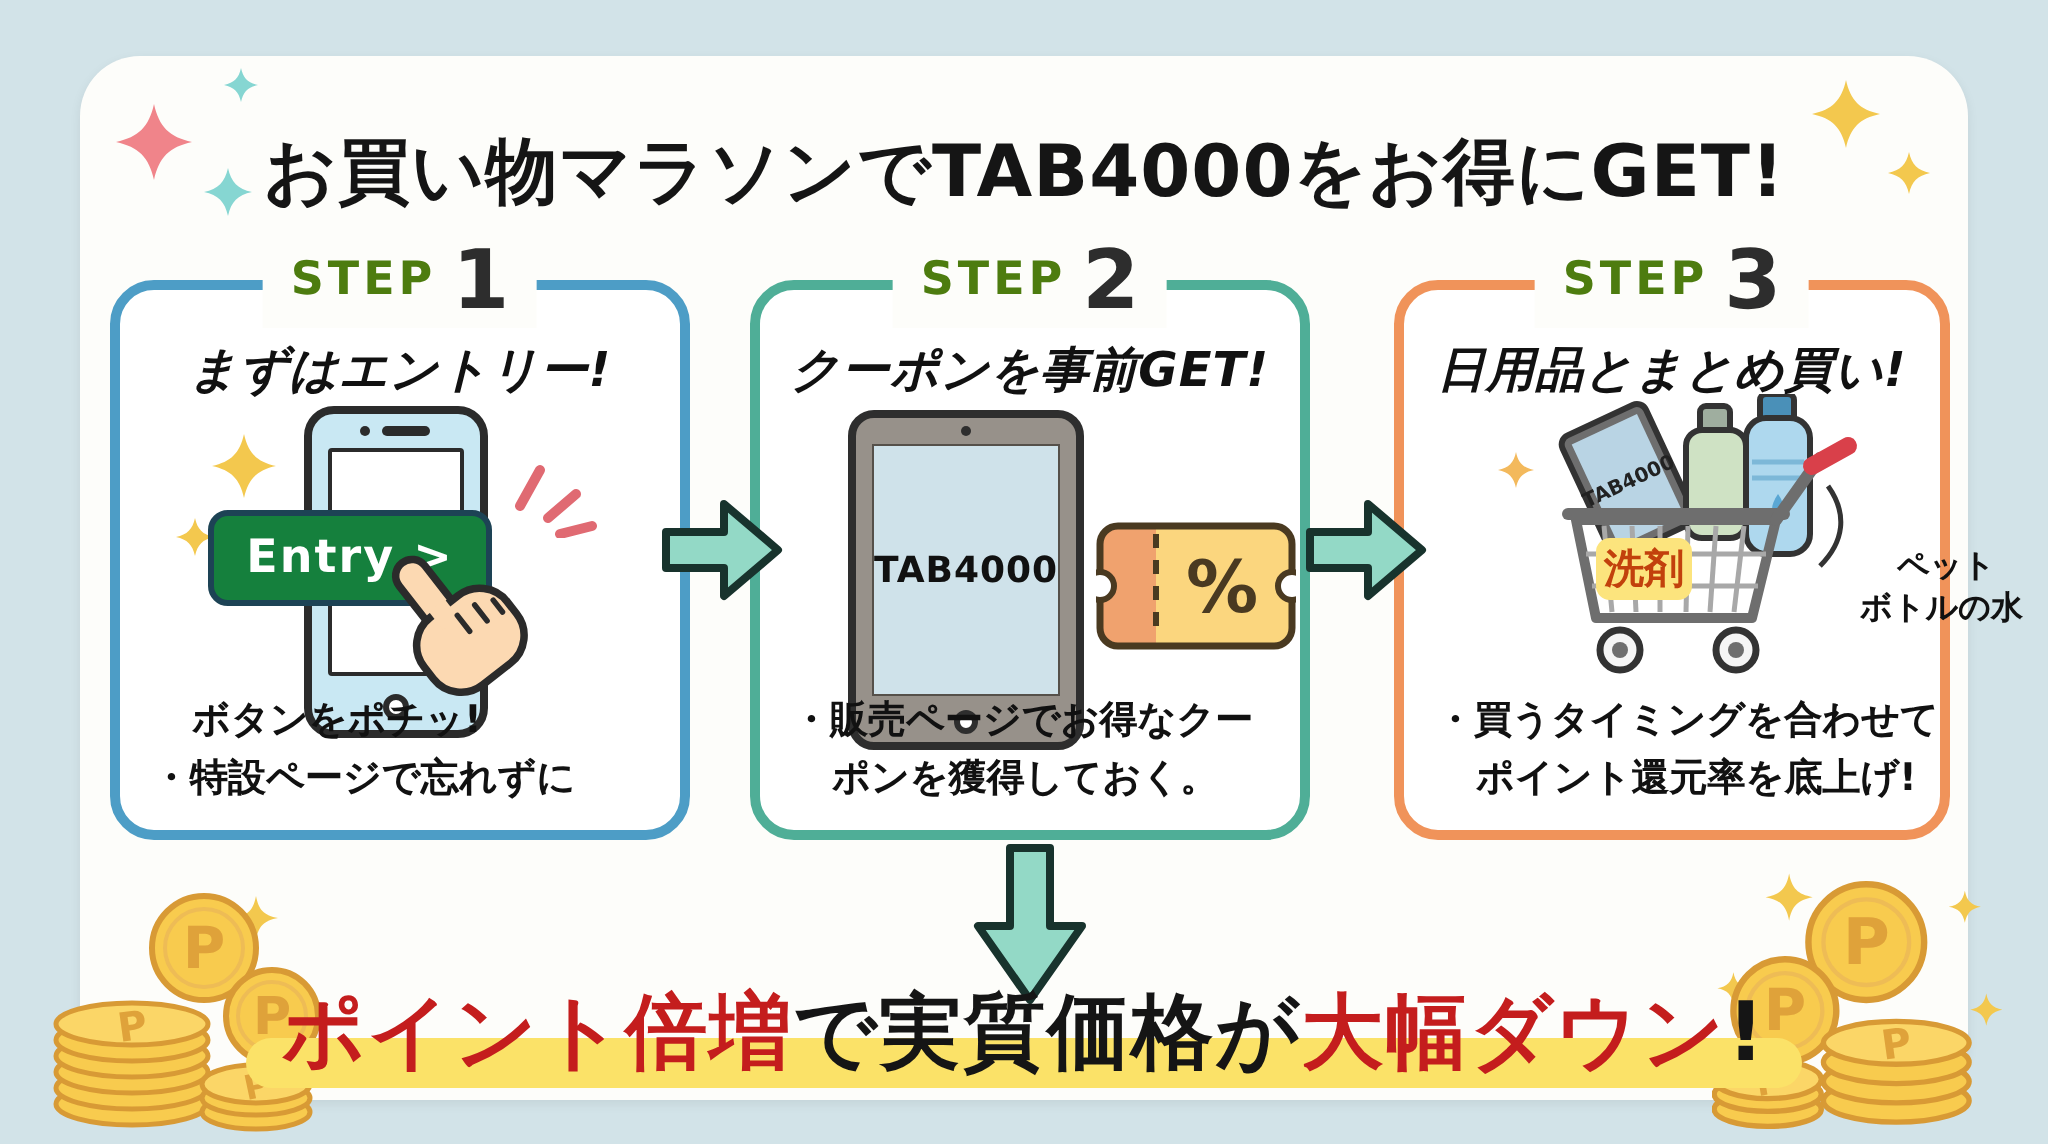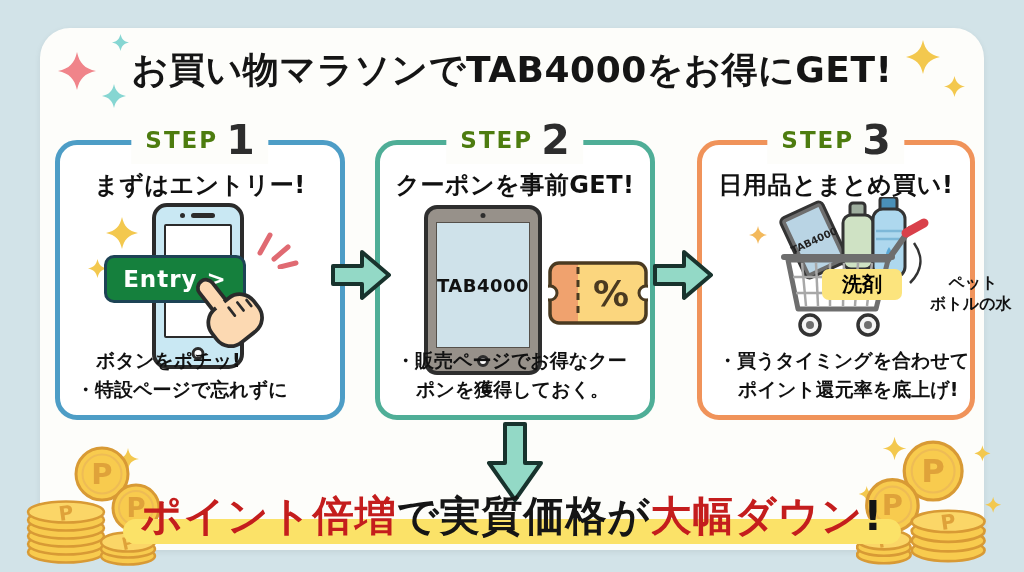--- a/index.html
+++ b/index.html
@@ -1,32 +1,32 @@
 <!DOCTYPE html>
 <html><head>
 <meta charset="utf-8">
 <style>
   html,body{margin:0;padding:0;}
   body{width:1024px;height:572px;font-family:"DejaVu Sans","Liberation Sans",sans-serif;}
   .stage{position:relative;width:1024px;height:572px;background:#d2e3e8;overflow:hidden;}
   .container{position:absolute;left:40px;top:28px;width:944px;height:522px;background:#fdfdfa;border-radius:30px;box-shadow:0 2px 6px rgba(0,0,0,0.07);}
 
   
-  .title{position:absolute;left:0;right:0;top:46px;margin:0;text-align:center;font-size:36px;font-weight:900;color:#151515;letter-spacing:0.5px;z-index:3;}
+  .title{position:absolute;left:0;right:0;top:46px;margin:16px;text-align:center;font-size:36px;font-weight:900;color:#151515;letter-spacing:0.5px;z-index:3;}
   .deco{position:absolute;z-index:3;}
 
   
   .card{position:absolute;top:140px;height:280px;background:#ffffff;border-radius:22px;box-sizing:border-box;z-index:2;}
   .c1{left:55px;width:290px;border:5px solid #4d9dc6;}
   .c2{left:375px;width:280px;border:5px solid #4fae97;}
   .c3{left:697px;width:278px;border:5px solid #f0935a;}
   .step-tag{position:absolute;top:-29px;left:50%;transform:translateX(-50%);display:flex;align-items:center;gap:8px;background:#fdfdfa;padding:0 14px;height:48px;white-space:nowrap;}
   .step-word{font-size:23px;font-weight:800;color:#4d7c0f;letter-spacing:2px;}
   .step-num{font-size:41px;font-weight:800;color:#2d2d2d;}
-  .card-heading{margin:24px 6px 0;text-align:center;font-size:24px;font-weight:900;color:#111;letter-spacing:0.5px;}
+  .card-heading{margin:24px 6px 0;text-align:center;font-size:24px;font-weight:900;color:#111;letter-spacing:0.5px;font-style:italic;}
   .note{position:absolute;left:16px;right:8px;bottom:12px;margin:0;font-size:19px;font-weight:700;color:#111;line-height:1.5;}
   .nl{display:block;white-space:nowrap;}
   .ind{padding-left:20px;}
   .illus{position:absolute;left:0;top:0;right:0;bottom:0;}
 
   
   .phone{position:absolute;left:92px;top:58px;width:92px;height:166px;background:#c9e8f3;border:4px solid #2b2b2b;border-radius:15px;box-sizing:border-box;}
   .ph-screen{position:absolute;left:8px;right:8px;top:17px;bottom:27px;background:#ffffff;border:2px solid #2b2b2b;border-radius:2px;}
   .ph-dot{position:absolute;top:6px;left:24px;width:5px;height:5px;border-radius:50%;background:#2b2b2b;}
   .ph-bar{position:absolute;top:6px;left:35px;width:24px;height:5px;border-radius:3px;background:#2b2b2b;}
@@ -39,21 +39,21 @@
 
   
   .tablet{position:absolute;left:44px;top:60px;width:118px;height:170px;background:#97918a;border:4px solid #2e2e2e;border-radius:13px;box-sizing:border-box;}
   .tb-screen{position:absolute;left:8px;right:8px;top:13px;bottom:23px;background:#cfe2ea;border:1px solid #55504a;display:flex;align-items:center;justify-content:center;font-size:18px;font-weight:800;color:#111;letter-spacing:0.5px;}
   .tb-cam{position:absolute;top:4px;left:50%;transform:translateX(-50%);width:5px;height:5px;border-radius:50%;background:#2e2e2e;}
   .tb-home{position:absolute;bottom:4px;left:50%;transform:translateX(-50%);width:12px;height:12px;border:3px solid #2e2e2e;border-radius:50%;background:#fff;box-sizing:border-box;}
   .coupon{position:absolute;left:168px;top:116px;}
 
   
   .cart-svg{position:absolute;left:44px;top:52px;}
-  .detergent-label{position:absolute;left:120px;top:124px;background:#fce47d;border-radius:7px;padding:2px 20px;font-size:20px;font-weight:800;color:#000000;z-index:3;}
+  .detergent-label{position:absolute;left:96px;top:124px;background:#fce47d;border-radius:7px;padding:2px 4px;font-size:20px;font-weight:800;color:#c2410c;z-index:3;}
   .bottle-label{position:absolute;left:192px;top:128px;width:86px;font-size:16px;font-weight:800;color:#111;line-height:1.3;z-index:3;margin-left:36px;}
   .bl1{display:block;text-align:center;}
   .bl2{display:block;white-space:nowrap;}
 
   
   .arrow{position:absolute;z-index:4;}
   .arrow-1{left:330px;top:247px;}
   .arrow-2{left:652px;top:247px;}
   .arrow-down{left:486px;top:421px;}
 

